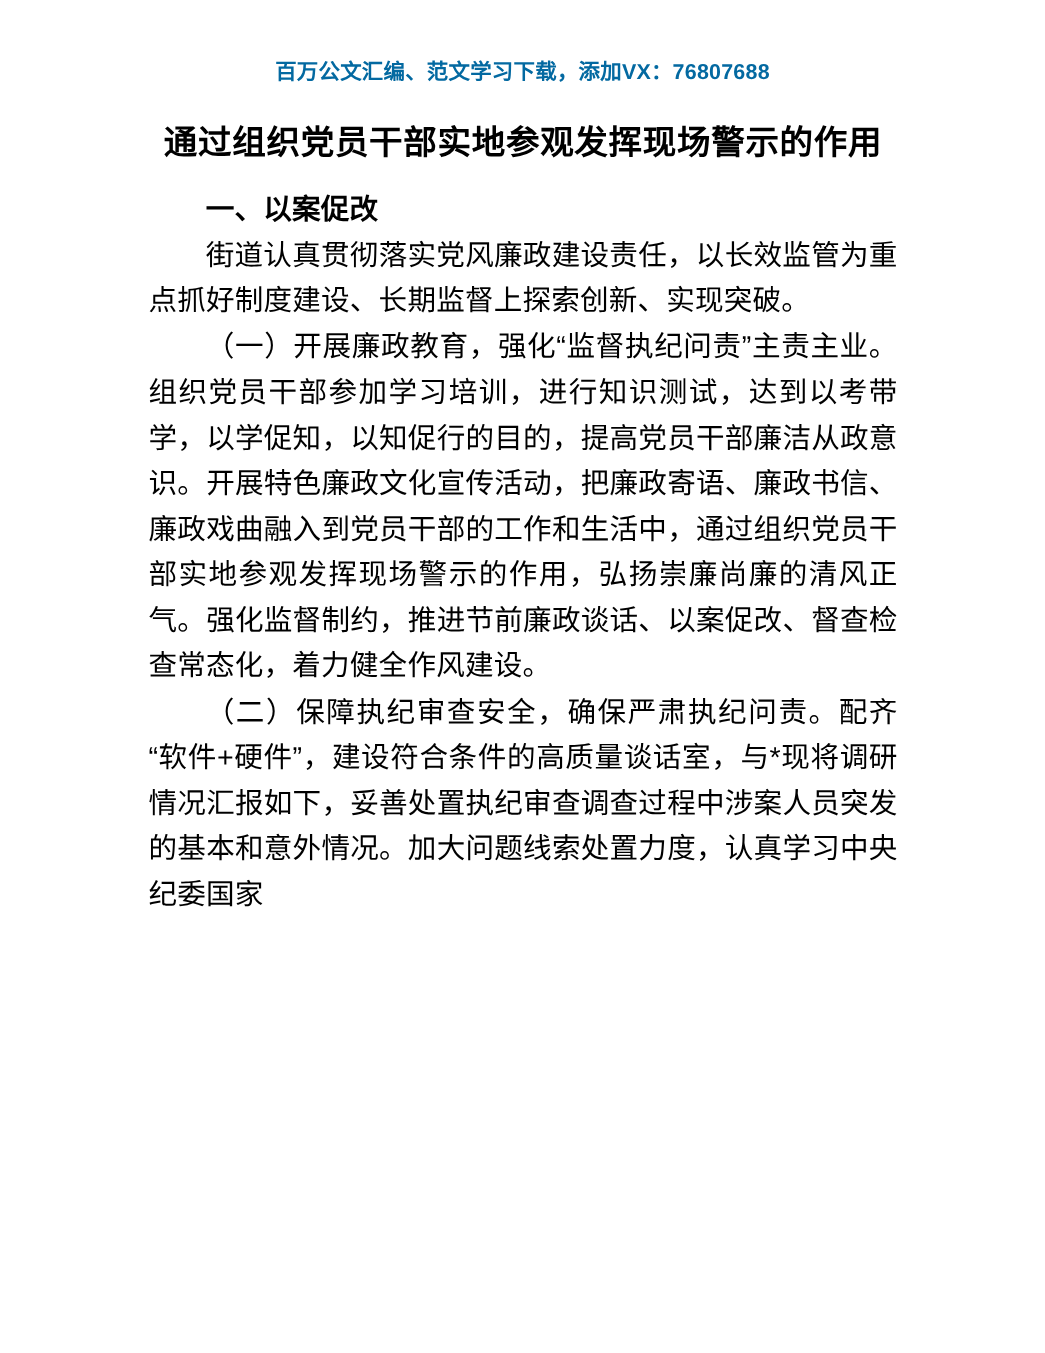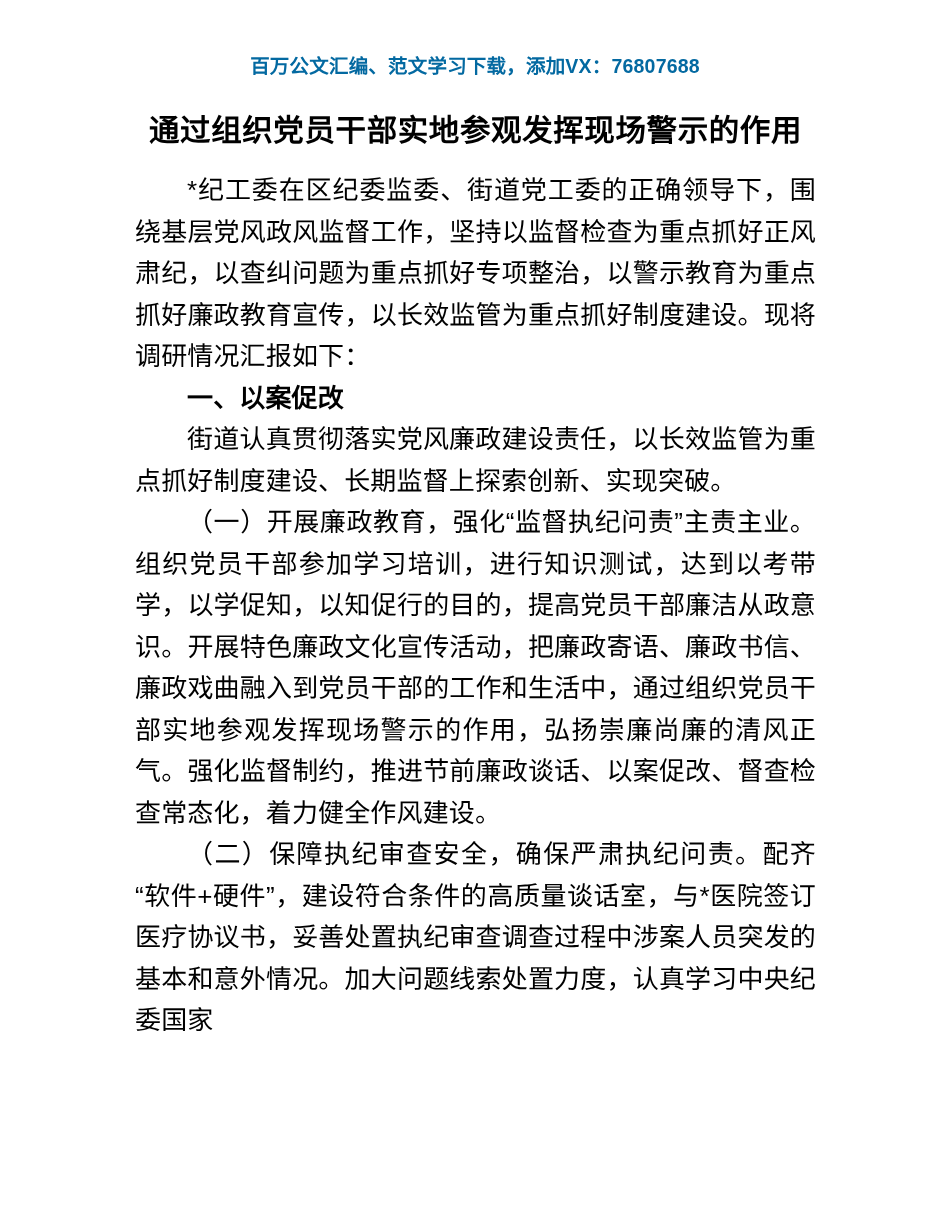--- a/index.html
+++ b/index.html
@@ -85,25 +85,24 @@
 <body>
 
 <div class="page" style="background: rgb(255, 255, 255); color: rgb(0, 0, 0);">
 
   <div class="promo-banner" style="color: #0369a1;">百万公文汇编、范文学习下载，添加VX：76807688</div>
 
   <div class="doc-body">
 
     <h1 class="doc-title">通过组织党员干部实地参观发挥现场警示的作用</h1>
 
-    <p class="para">*纪工委在区纪委监委、街道党工委的正确领导下，围绕基层党风政风监督工作，坚持以监督检查为重点抓好正风肃纪，以查纠问题为重点抓好专项整治，以警示教育为重点抓好廉政教育宣传，以长效监管为重点抓好制度建设。现将调研情况汇报如下：</p>
 
     <p class="section-heading">一、以案促改</p>
 
     <p class="para">街道认真贯彻落实党风廉政建设责任，以长效监管为重点抓好制度建设、长期监督上探索创新、实现突破。</p>
 
     <p class="para">（一）开展廉政教育，强化“监督执纪问责”主责主业。组织党员干部参加学习培训，进行知识测试，达到以考带学，以学促知，以知促行的目的，提高党员干部廉洁从政意识。开展特色廉政文化宣传活动，把廉政寄语、廉政书信、廉政戏曲融入到党员干部的工作和生活中，通过组织党员干部实地参观发挥现场警示的作用，弘扬崇廉尚廉的清风正气。强化监督制约，推进节前廉政谈话、以案促改、督查检查常态化，着力健全作风建设。</p>
 
-    <p class="para">（二）保障执纪审查安全，确保严肃执纪问责。配齐“软件+硬件”，建设符合条件的高质量谈话室，与*医院签订医疗协议书，妥善处置执纪审查调查过程中涉案人员突发的基本和意外情况。加大问题线索处置力度，认真学习中央纪委国家</p>
+    <p class="para">（二）保障执纪审查安全，确保严肃执纪问责。配齐“软件+硬件”，建设符合条件的高质量谈话室，与*现将调研情况汇报如下，妥善处置执纪审查调查过程中涉案人员突发的基本和意外情况。加大问题线索处置力度，认真学习中央纪委国家</p>
 
   </div>
 
 </div>
 
 </body></html>

